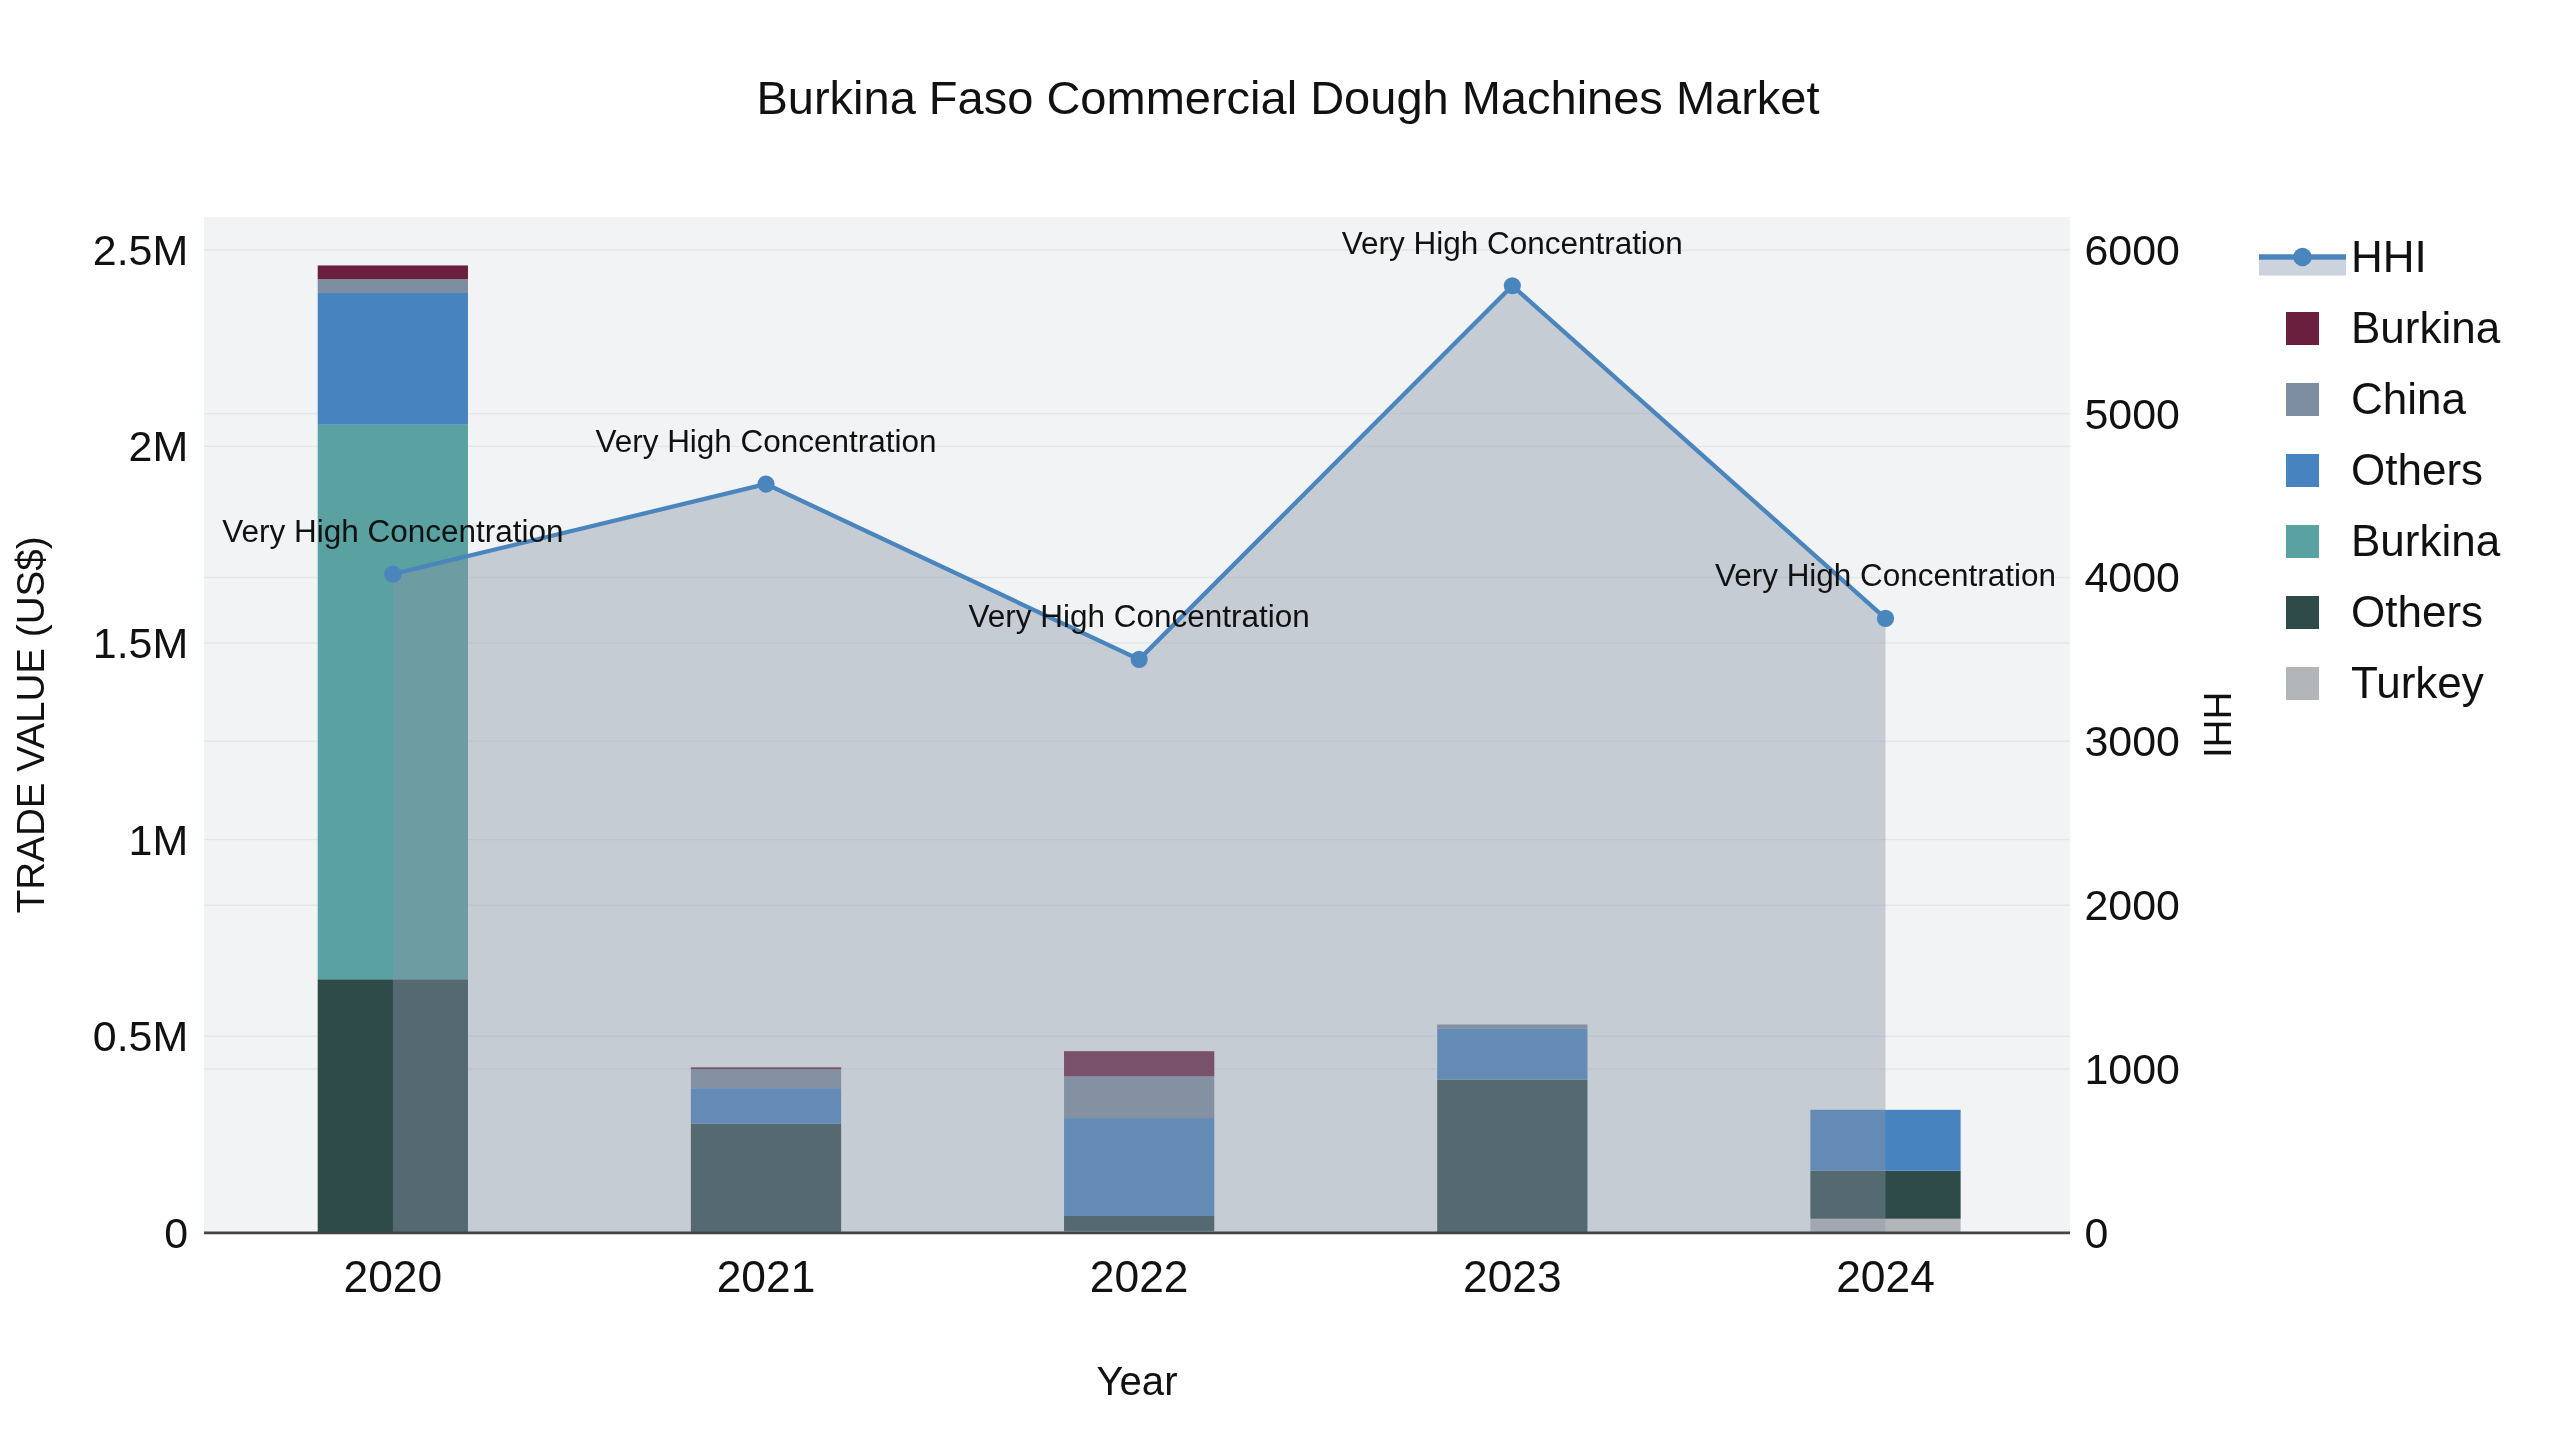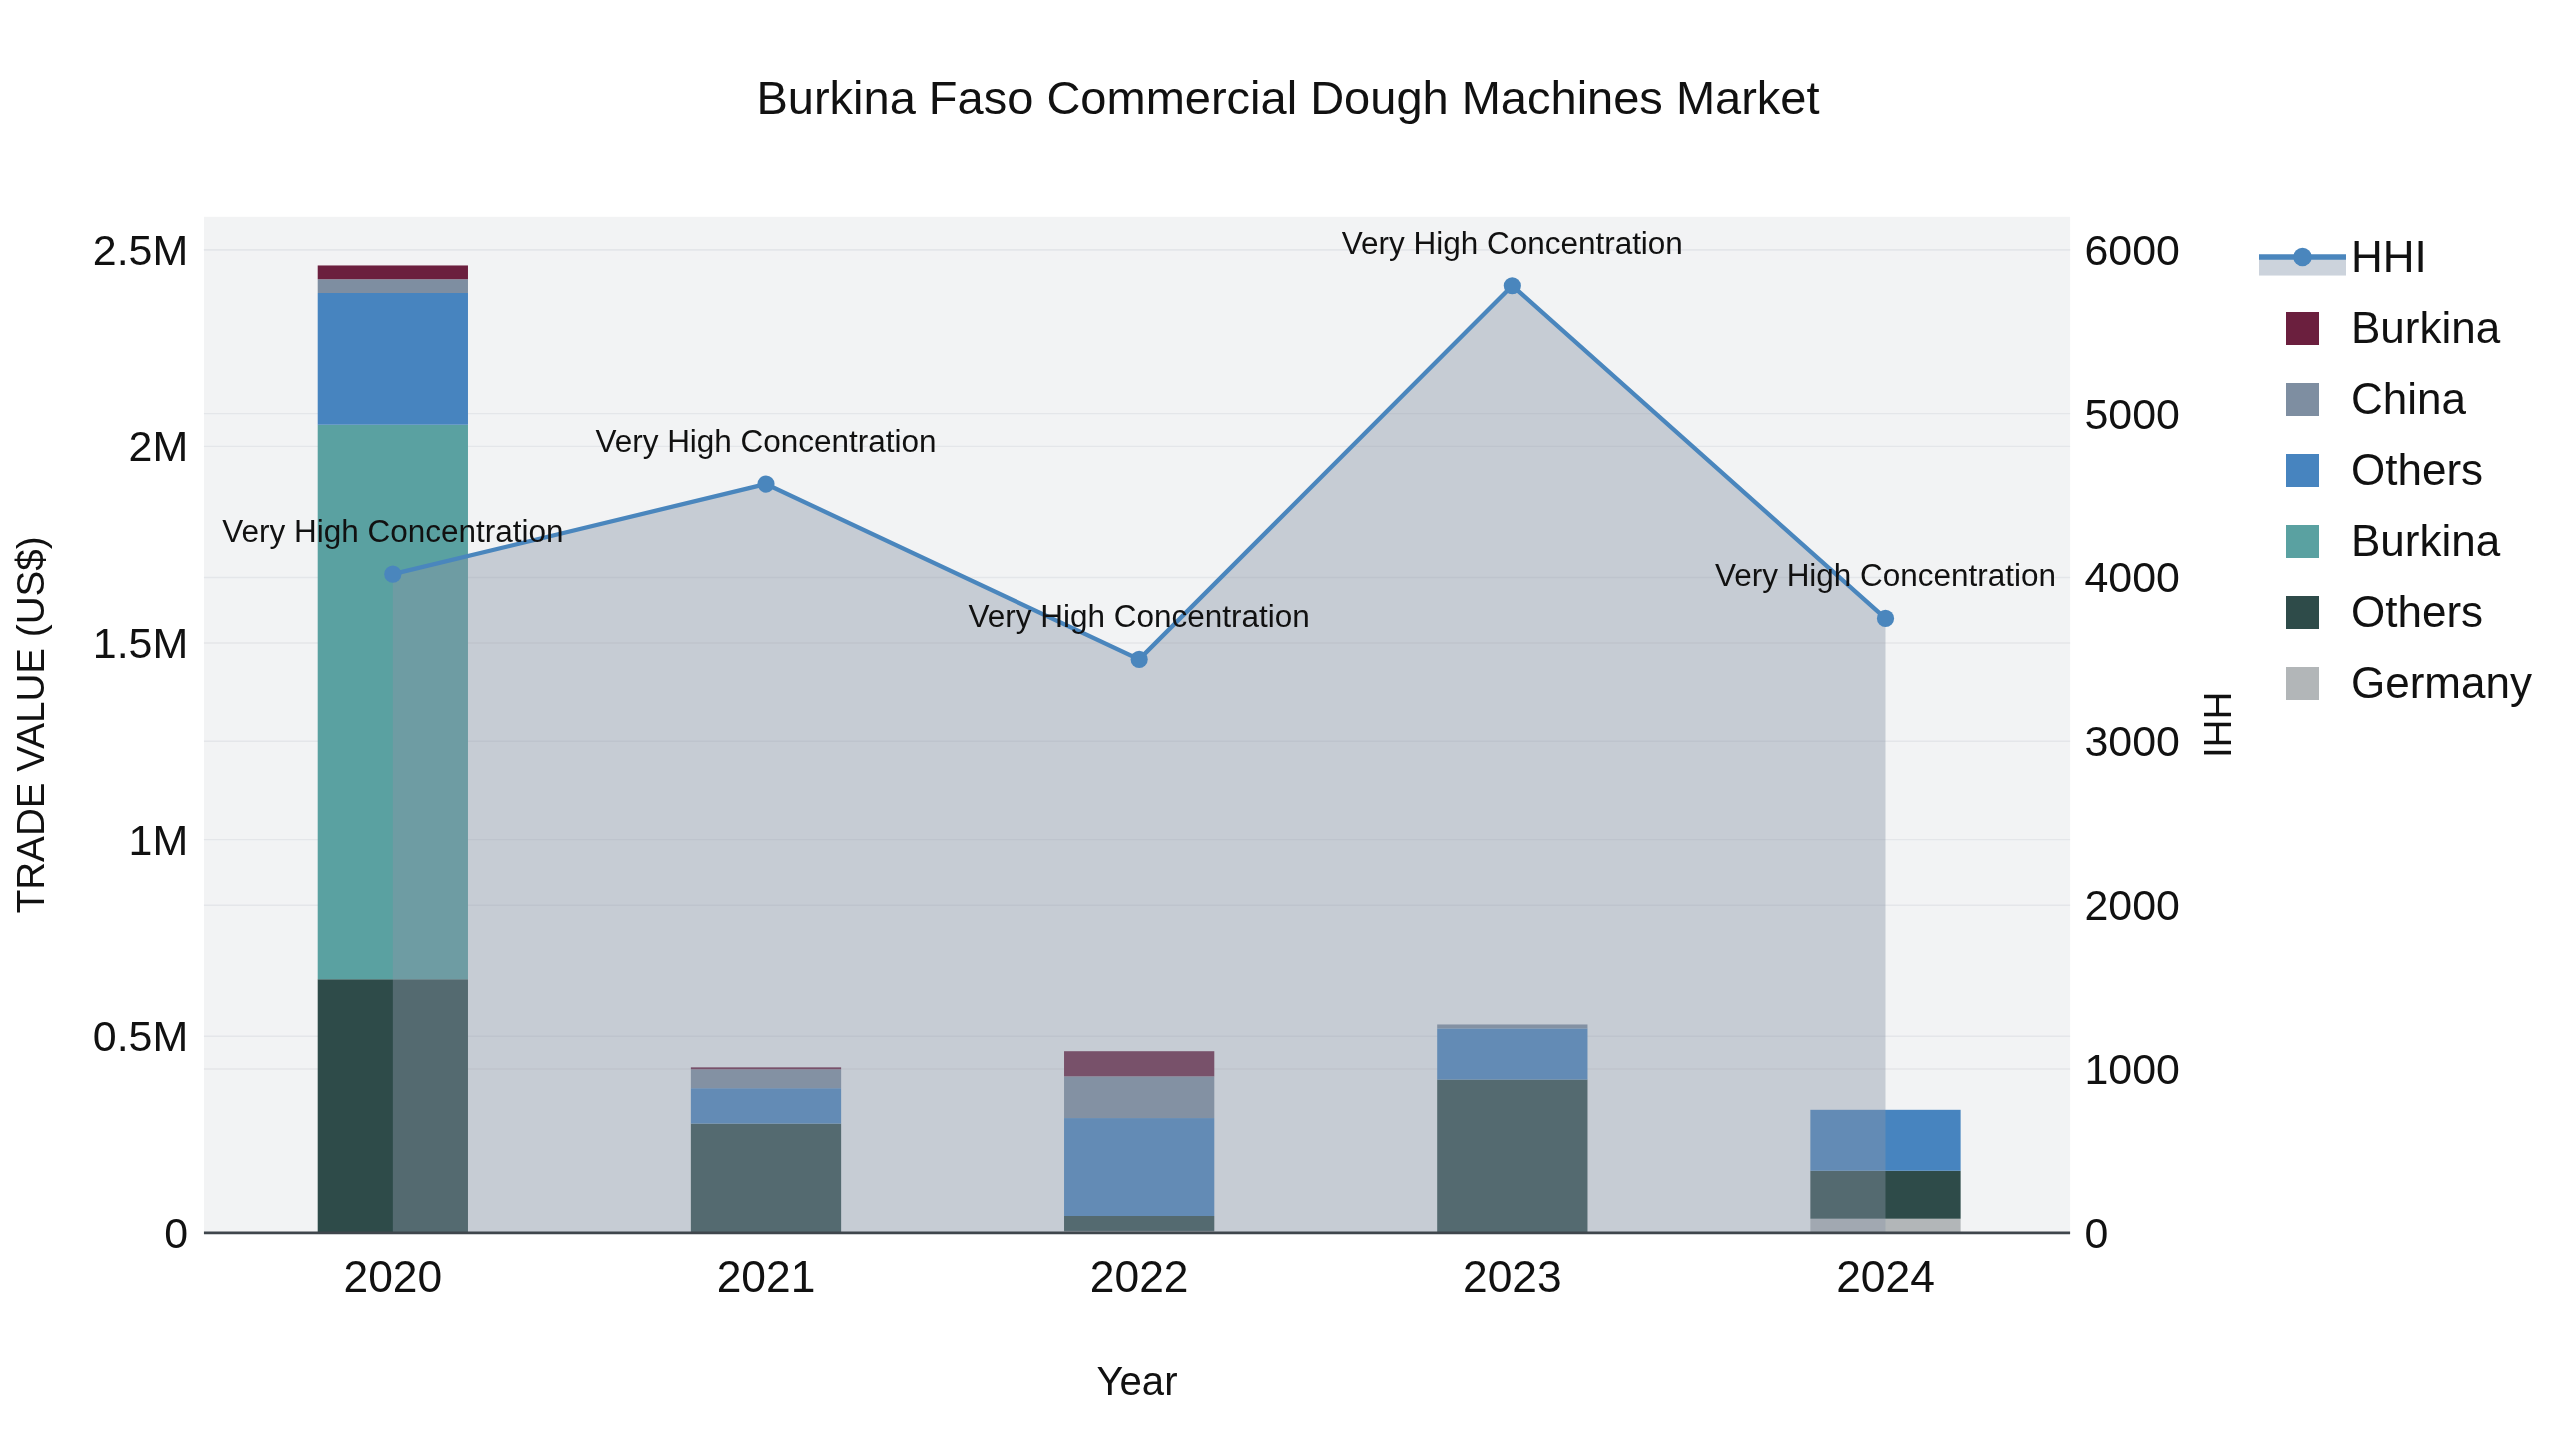--- a/index.html
+++ b/index.html
@@ -131,18 +131,18 @@
     <div class="legend-item">
       <span class="legend-swatch-box">
           <span class="sq" style="background: rgb(46, 75, 73);"></span>
         </span>
       <span class="legend-label">Others</span>
     </div>
     <div class="legend-item">
       <span class="legend-swatch-box">
           <span class="sq" style="background: rgb(178, 182, 184);"></span>
         </span>
-      <span class="legend-label">Germany</span>
+      <span class="legend-label">Turkey</span>
     </div>
   </div>
 
 </div>
 
 
 </body></html>

